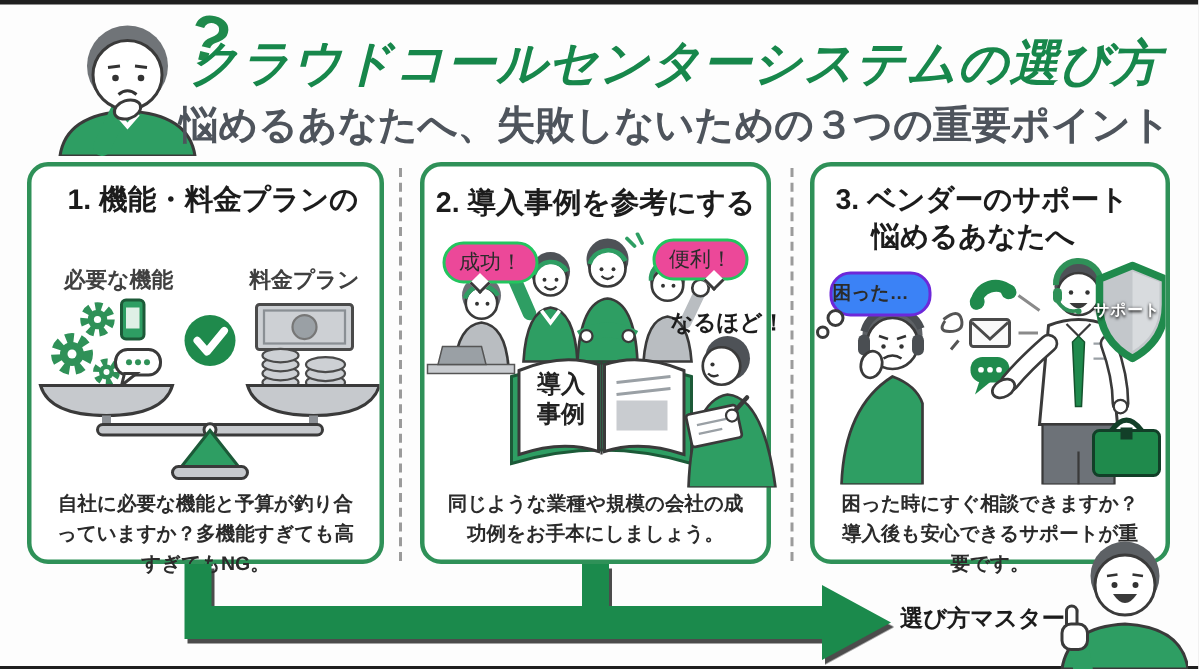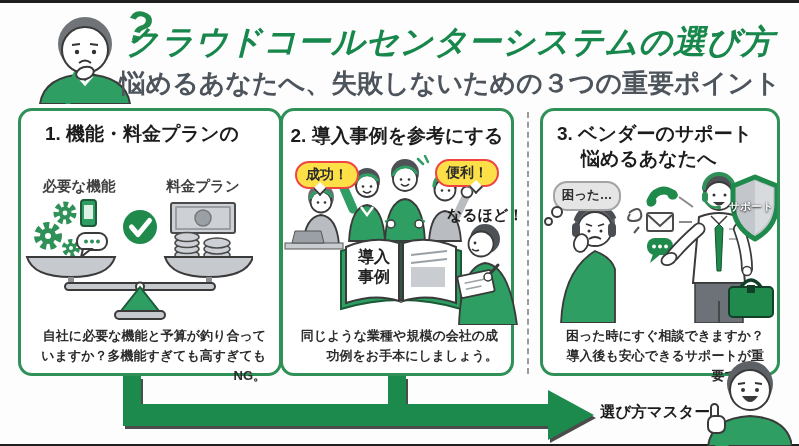--- a/index.html
+++ b/index.html
@@ -9,37 +9,37 @@
   .bar{left:0;width:799px;background:#1f1f1f;}
   
   .title{left:110px;top:20px;width:680px;text-align:center;font-size:33px;font-weight:700;
          color:#17874b;letter-spacing:.5px;white-space:nowrap;font-style:italic;}
   .subtitle{left:110px;top:66px;width:680px;text-align:center;font-size:26px;font-weight:700;
             color:#4e545c;white-space:nowrap;}
   .qmark{left:126px;top:2px;font-size:44px;font-weight:800;color:#1f8a4c;transform:rotate(14deg);}
   
   .panel{top:108px;height:268px;background:#fff;border:3px solid #2f9158;border-radius:14px;
          box-sizing:border-box;}
-  .p1{left:18px;width:264px;} .p2{left:280px;width:234px;} .p3{left:540px;width:240px;}
+  .p1{left:18px;width:238px;} .p2{left:280px;width:234px;} .p3{left:540px;width:240px;}
   .divider{top:112px;height:262px;width:0;border-left:2px dashed #9b9b9b;}
   .hline{font-size:19px;font-weight:700;color:#1c1c1c;line-height:1.32;white-space:nowrap;}
   .caption{left:13px;right:13px;top:215px;font-size:13px;font-weight:600;line-height:1.55;
-           color:#2b2b2b;text-align:right;}
+           color:#2b2b2b;text-align:center;}
   .plabel{top:66px;width:96px;text-align:center;font-size:14.5px;font-weight:700;color:#404040;}
   
-  .bubble{background:#fde047;border:2px solid #ef4444;border-radius:15px;padding:3px 9px;
-          font-size:14px;font-weight:700;white-space:nowrap;}
+  .bubble{background:#ec4899;border:2px solid #22c55e;border-radius:15px;padding:3px 9px;
+          font-size:14px;font-weight:400;white-space:nowrap;}
   .bubble::after{content:"";position:absolute;bottom:-7px;left:18px;width:8px;height:8px;
           background:#fff;border-right:2px solid #3a3a3a;border-bottom:2px solid #3a3a3a;
           transform:rotate(45deg);}
   .bubble.tail-right::after{left:auto;right:16px;}
   .freetext{font-size:15px;font-weight:700;white-space:nowrap;color:#1c1c1c;}
   .booktitle{width:50px;text-align:center;font-size:16px;font-weight:700;line-height:1.25;color:#222;}
-  .thought{width:64px;height:26px;background:#e5e5e5;border:2px solid #a3a3a3;border-radius:14px;
-           text-align:center;font-size:12.5px;font-weight:700;line-height:25px;white-space:nowrap;}
+  .thought{width:64px;height:26px;background:#3b82f6;border:2px solid #6d28d9;border-radius:14px;
+           font-size:12.5px;font-weight:700;line-height:25px;white-space:nowrap;}
   .thought::before{content:"";position:absolute;left:-4px;bottom:-9px;width:8px;height:8px;
            border-radius:50%;background:#fff;border:2px solid #3a3a3a;}
   .thought::after{content:"";position:absolute;left:-11px;bottom:-17px;width:5px;height:5px;
            border-radius:50%;background:#fff;border:2px solid #3a3a3a;}
   .shieldlabel{width:52px;text-align:left;font-size:10.5px;font-weight:700;color:#fff;
            letter-spacing:.5px;text-shadow:0 1px 2px rgba(0,0,0,.75),0 0 2px rgba(0,0,0,.6);}
   
   .arrowlabel{left:600px;top:402px;font-size:15.5px;font-weight:700;color:#1c1c1c;white-space:nowrap;}
   svg{display:block;}
 </style>

